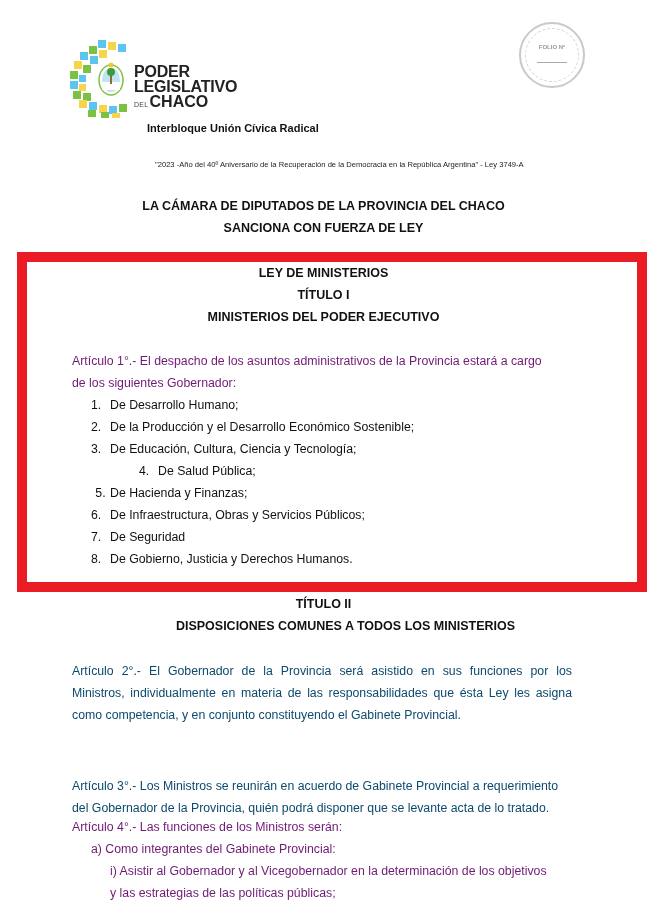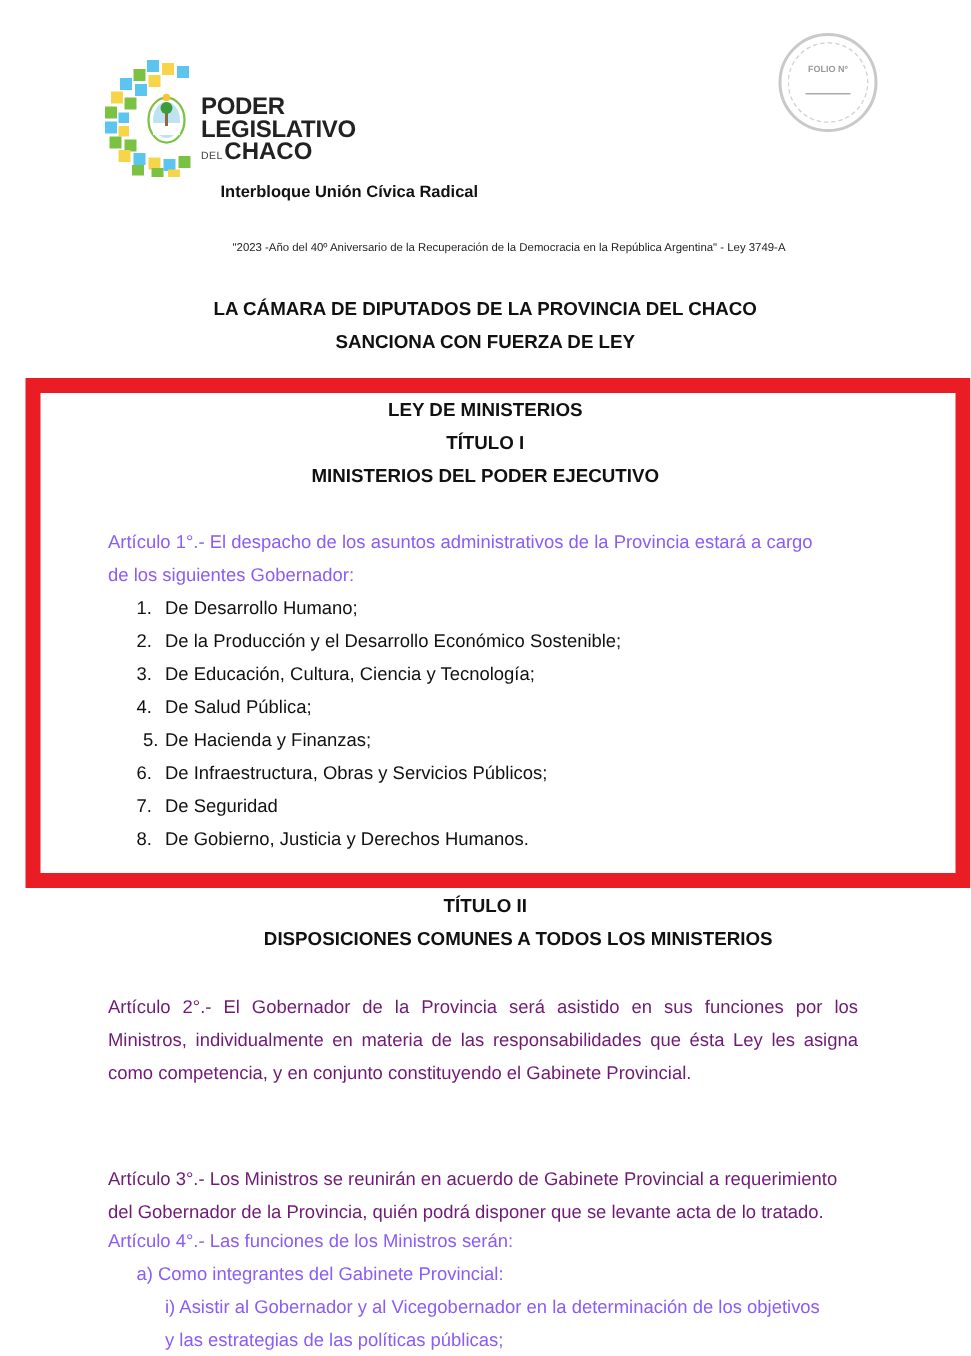--- a/index.html
+++ b/index.html
@@ -17,22 +17,22 @@
     .stamp .folio { position: absolute; left: 0; right: 0; top: 20px; text-align: center; font-size: 6px; color: #9a9a9a; font-weight: bold; }
     .stamp .line { position: absolute; left: 16px; right: 16px; top: 38px; height: 1px; background: #aaa; }
     .stamp .ring { position: absolute; left: 4px; top: 4px; right: 4px; bottom: 4px; border: 1px dashed #d4d4d4; border-radius: 50%; }
 
     .motto { position: absolute; left: 155px; top: 160px; font-size: 7.6px; color: #222; white-space: nowrap; }
 
     .heading { position: absolute; left: 0; width: 647px; text-align: center; font-weight: bold; font-size: 12.5px; color: #111; white-space: nowrap; }
 
     .redbox { position: absolute; left: 17px; top: 252px; width: 630px; height: 340px; border: 10px solid #ea1c24; }
 
-    .para { position: absolute; left: 72px; font-size: 12.3px; color: #8b5cf6; white-space: nowrap; }
-    .just { position: absolute; left: 72px; width: 500px; font-size: 12.3px; color: #701a75; line-height: 22px; text-align: justify; }
+    .para { position: absolute; left: 72px; font-size: 12.3px; color: #701a75; white-space: nowrap; }
+    .just { position: absolute; left: 72px; width: 500px; font-size: 12.3px; color: #0c4a6e; line-height: 22px; text-align: justify; }
     .just .ln { display: block; white-space: nowrap; }
     .just .ln.fill { text-align-last: justify; }
 
     .list-item { position: absolute; left: 91px; font-size: 12.3px; color: #111; white-space: nowrap; }
     .list-item .num { display: inline-block; width: 19px; }
   </style>
 </head>
 <body>
 
 <svg class="logo" viewBox="0 0 80 80">
@@ -91,21 +91,21 @@
 <div class="heading" style="top:266px;">LEY DE MINISTERIOS</div>
 <div class="heading" style="top:288px;">TÍTULO I</div>
 <div class="heading" style="top:310px;">MINISTERIOS DEL PODER EJECUTIVO</div>
 
 <div class="para" style="top:354px;">Artículo 1°.- El despacho de los asuntos administrativos de la Provincia estará a cargo</div>
 <div class="para" style="top:376px;">de los siguientes Gobernador:</div>
 
 <div class="list-item" style="top:398px;"><span class="num">1.</span><span>De Desarrollo Humano;</span></div>
 <div class="list-item" style="top:420px;"><span class="num">2.</span><span>De la Producción y el Desarrollo Económico Sostenible;</span></div>
 <div class="list-item" style="top:442px;"><span class="num">3.</span><span>De Educación, Cultura, Ciencia y Tecnología;</span></div>
-<div class="list-item" style="top:464px;"><span class="num">4.</span><span>De Salud Pública;</span></div>
+<div class="list-item" style="top:464px;margin-left:48px;"><span class="num">4.</span><span>De Salud Pública;</span></div>
 <div class="list-item" style="top:486px;text-align:center;"><span class="num">5.</span><span>De Hacienda y Finanzas;</span></div>
 <div class="list-item" style="top:508px;"><span class="num">6.</span><span>De Infraestructura, Obras y Servicios Públicos;</span></div>
 <div class="list-item" style="top:530px;"><span class="num">7.</span><span>De Seguridad</span></div>
 <div class="list-item" style="top:552px;"><span class="num">8.</span><span>De Gobierno, Justicia y Derechos Humanos.</span></div>
 
 <div class="heading" style="top:597px;">TÍTULO II</div>
 <div class="heading" style="top:619px;padding-left:44px;">DISPOSICIONES COMUNES A TODOS LOS MINISTERIOS</div>
 
 <div class="just" style="top:660px;">
   <span class="ln fill">Artículo 2°.- El Gobernador de la Provincia será asistido en sus funciones por los</span>

